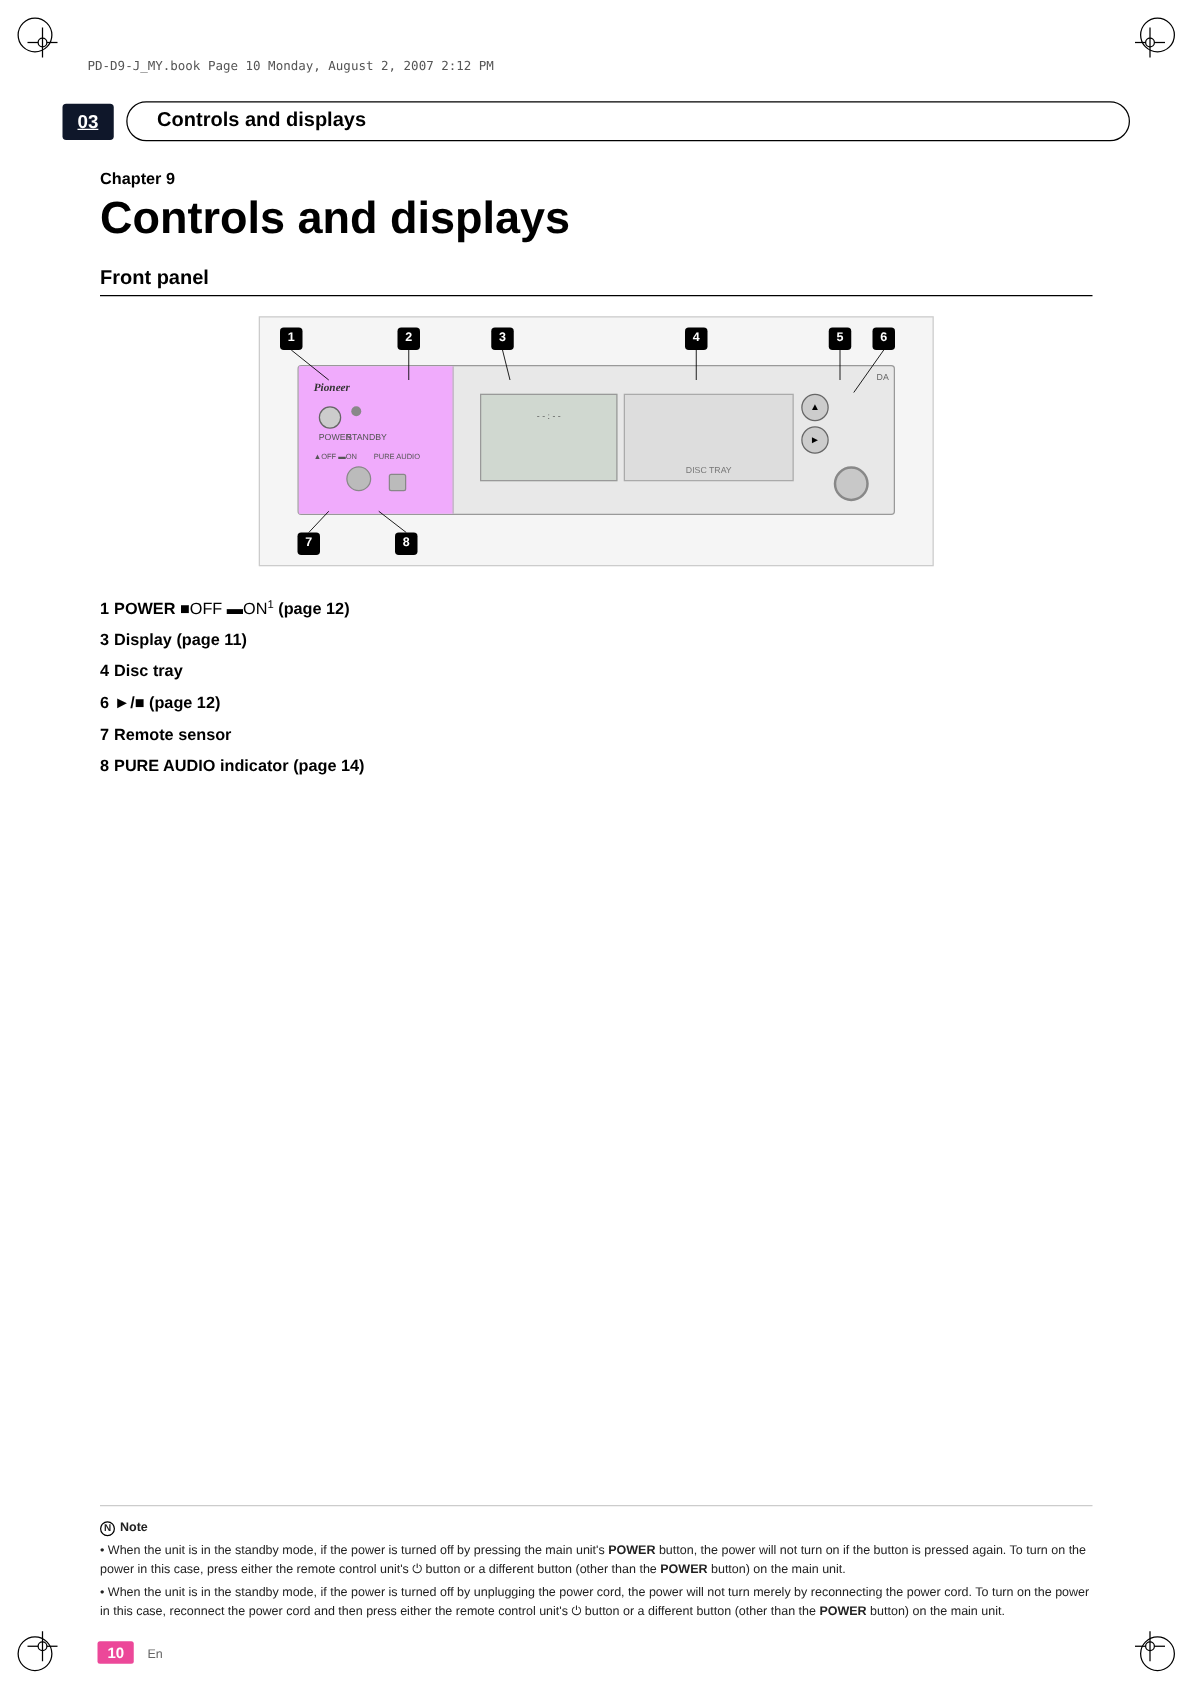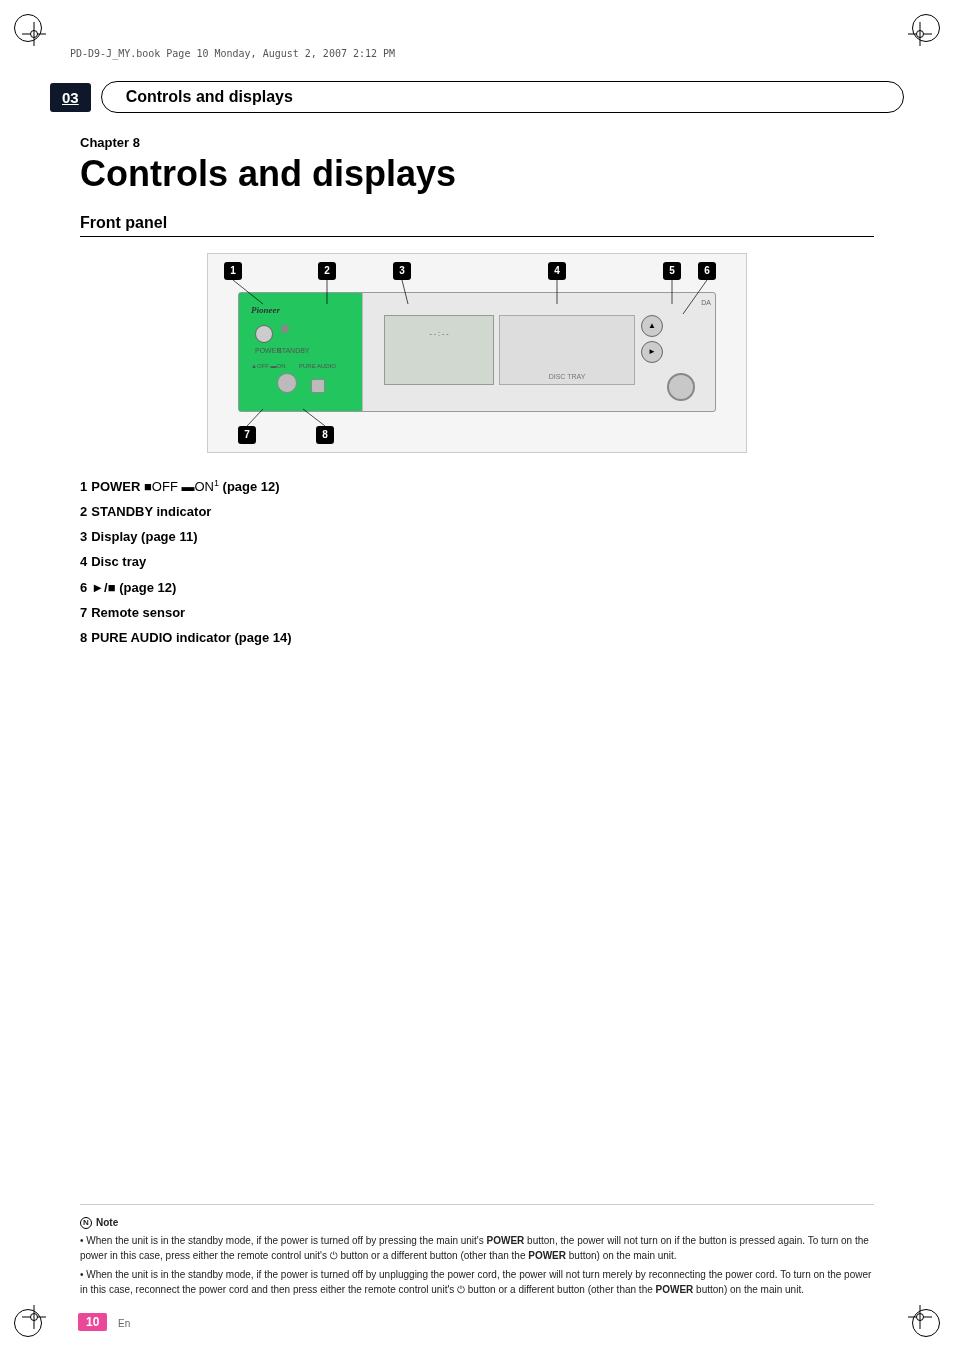--- a/index.html
+++ b/index.html
@@ -118,21 +118,21 @@
       border: 1.5px solid #999;
       border-radius: 3px;
     }
 
     .device-left {
       position: absolute;
       top: 0; left: 0;
       width: 124px;
       height: 100%;
       border-right: 1px solid #bbb;
-      background: #22c55e;
+      background: #f0abfc;
     }
     .pioneer-logo {
       position: absolute;
       top: 12px;
       left: 12px;
       font-size: 9px;
       font-style: italic;
       font-weight: bold;
       color: #333;
       font-family: serif;
@@ -409,21 +409,21 @@
 
 <div class="filepath-line">PD-D9-J_MY.book  Page 10  Monday, August 2, 2007  2:12 PM</div>
 
 <div class="top-bar">
   <div class="chapter-badge">03</div>
   <div class="chapter-title-bar">Controls and displays</div>
 </div>
 
 <div class="main-content">
 
-  <div class="chapter-label">Chapter 8</div>
+  <div class="chapter-label">Chapter 9</div>
   <div class="chapter-heading">Controls and displays</div>
 
   <div class="section-title">Front panel</div>
 
   <div class="diagram-wrapper">
     <div class="panel-diagram">
 
       <div class="callout" style="top:8px;left:16px;">1</div>
       <div class="callout" style="top:8px;left:110px;">2</div>
       <div class="callout" style="top:8px;left:185px;">3</div>
@@ -478,21 +478,20 @@
 
         <line x1="39" y1="172" x2="55" y2="155" stroke="#000" stroke-width="0.7"></line>
 
         <line x1="117" y1="172" x2="95" y2="155" stroke="#000" stroke-width="0.7"></line>
       </svg>
     </div>
   </div>
 
   <ul class="items-list" id="items-list">
   <li><span class="item-num">1</span><span class="item-label">POWER</span> ■OFF  ▬ON<sup>1</sup> <span class="item-ref">(page 12)</span></li>
-      <li><span class="item-num">2</span><span class="item-label">STANDBY indicator</span></li>
       <li><span class="item-num">3</span><span class="item-label">Display</span> <span class="item-ref">(page 11)</span></li>
       <li><span class="item-num">4</span><span class="item-label">Disc tray</span></li>
       <li><span class="item-num">6</span><span class="item-label">►/■</span> <span class="item-ref">(page 12)</span></li>
       <li><span class="item-num">7</span><span class="item-label">Remote sensor</span></li>
       <li><span class="item-num">8</span><span class="item-label">PURE AUDIO indicator</span> <span class="item-ref">(page 14)</span></li>
     </ul>
 
 </div>
 
 <div class="note-section" id="note-section">

